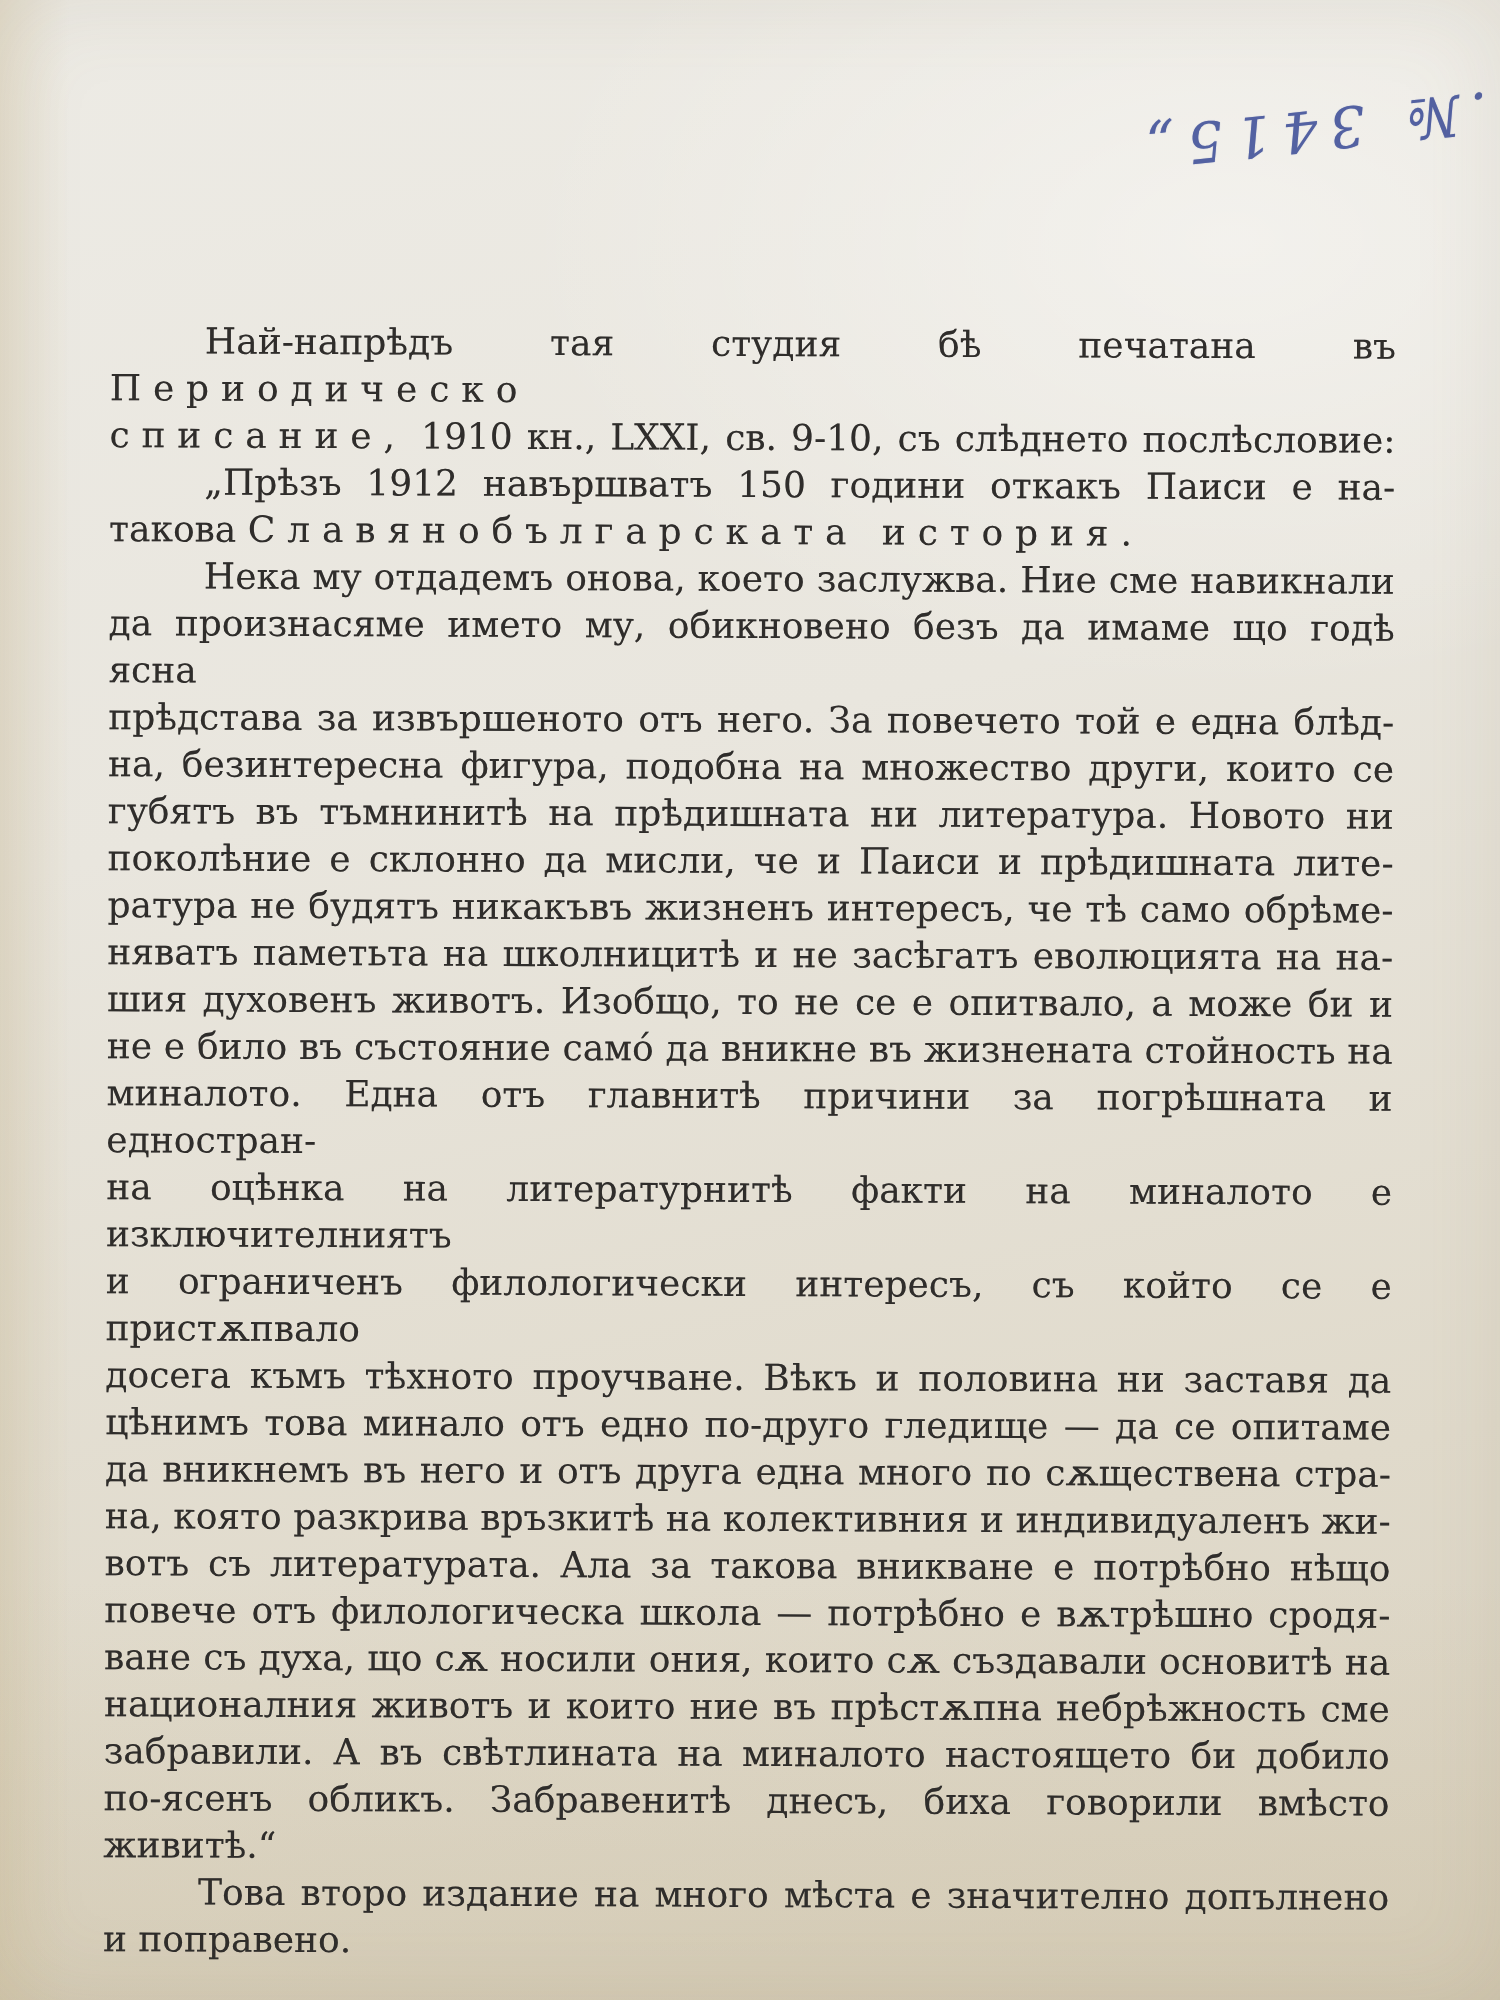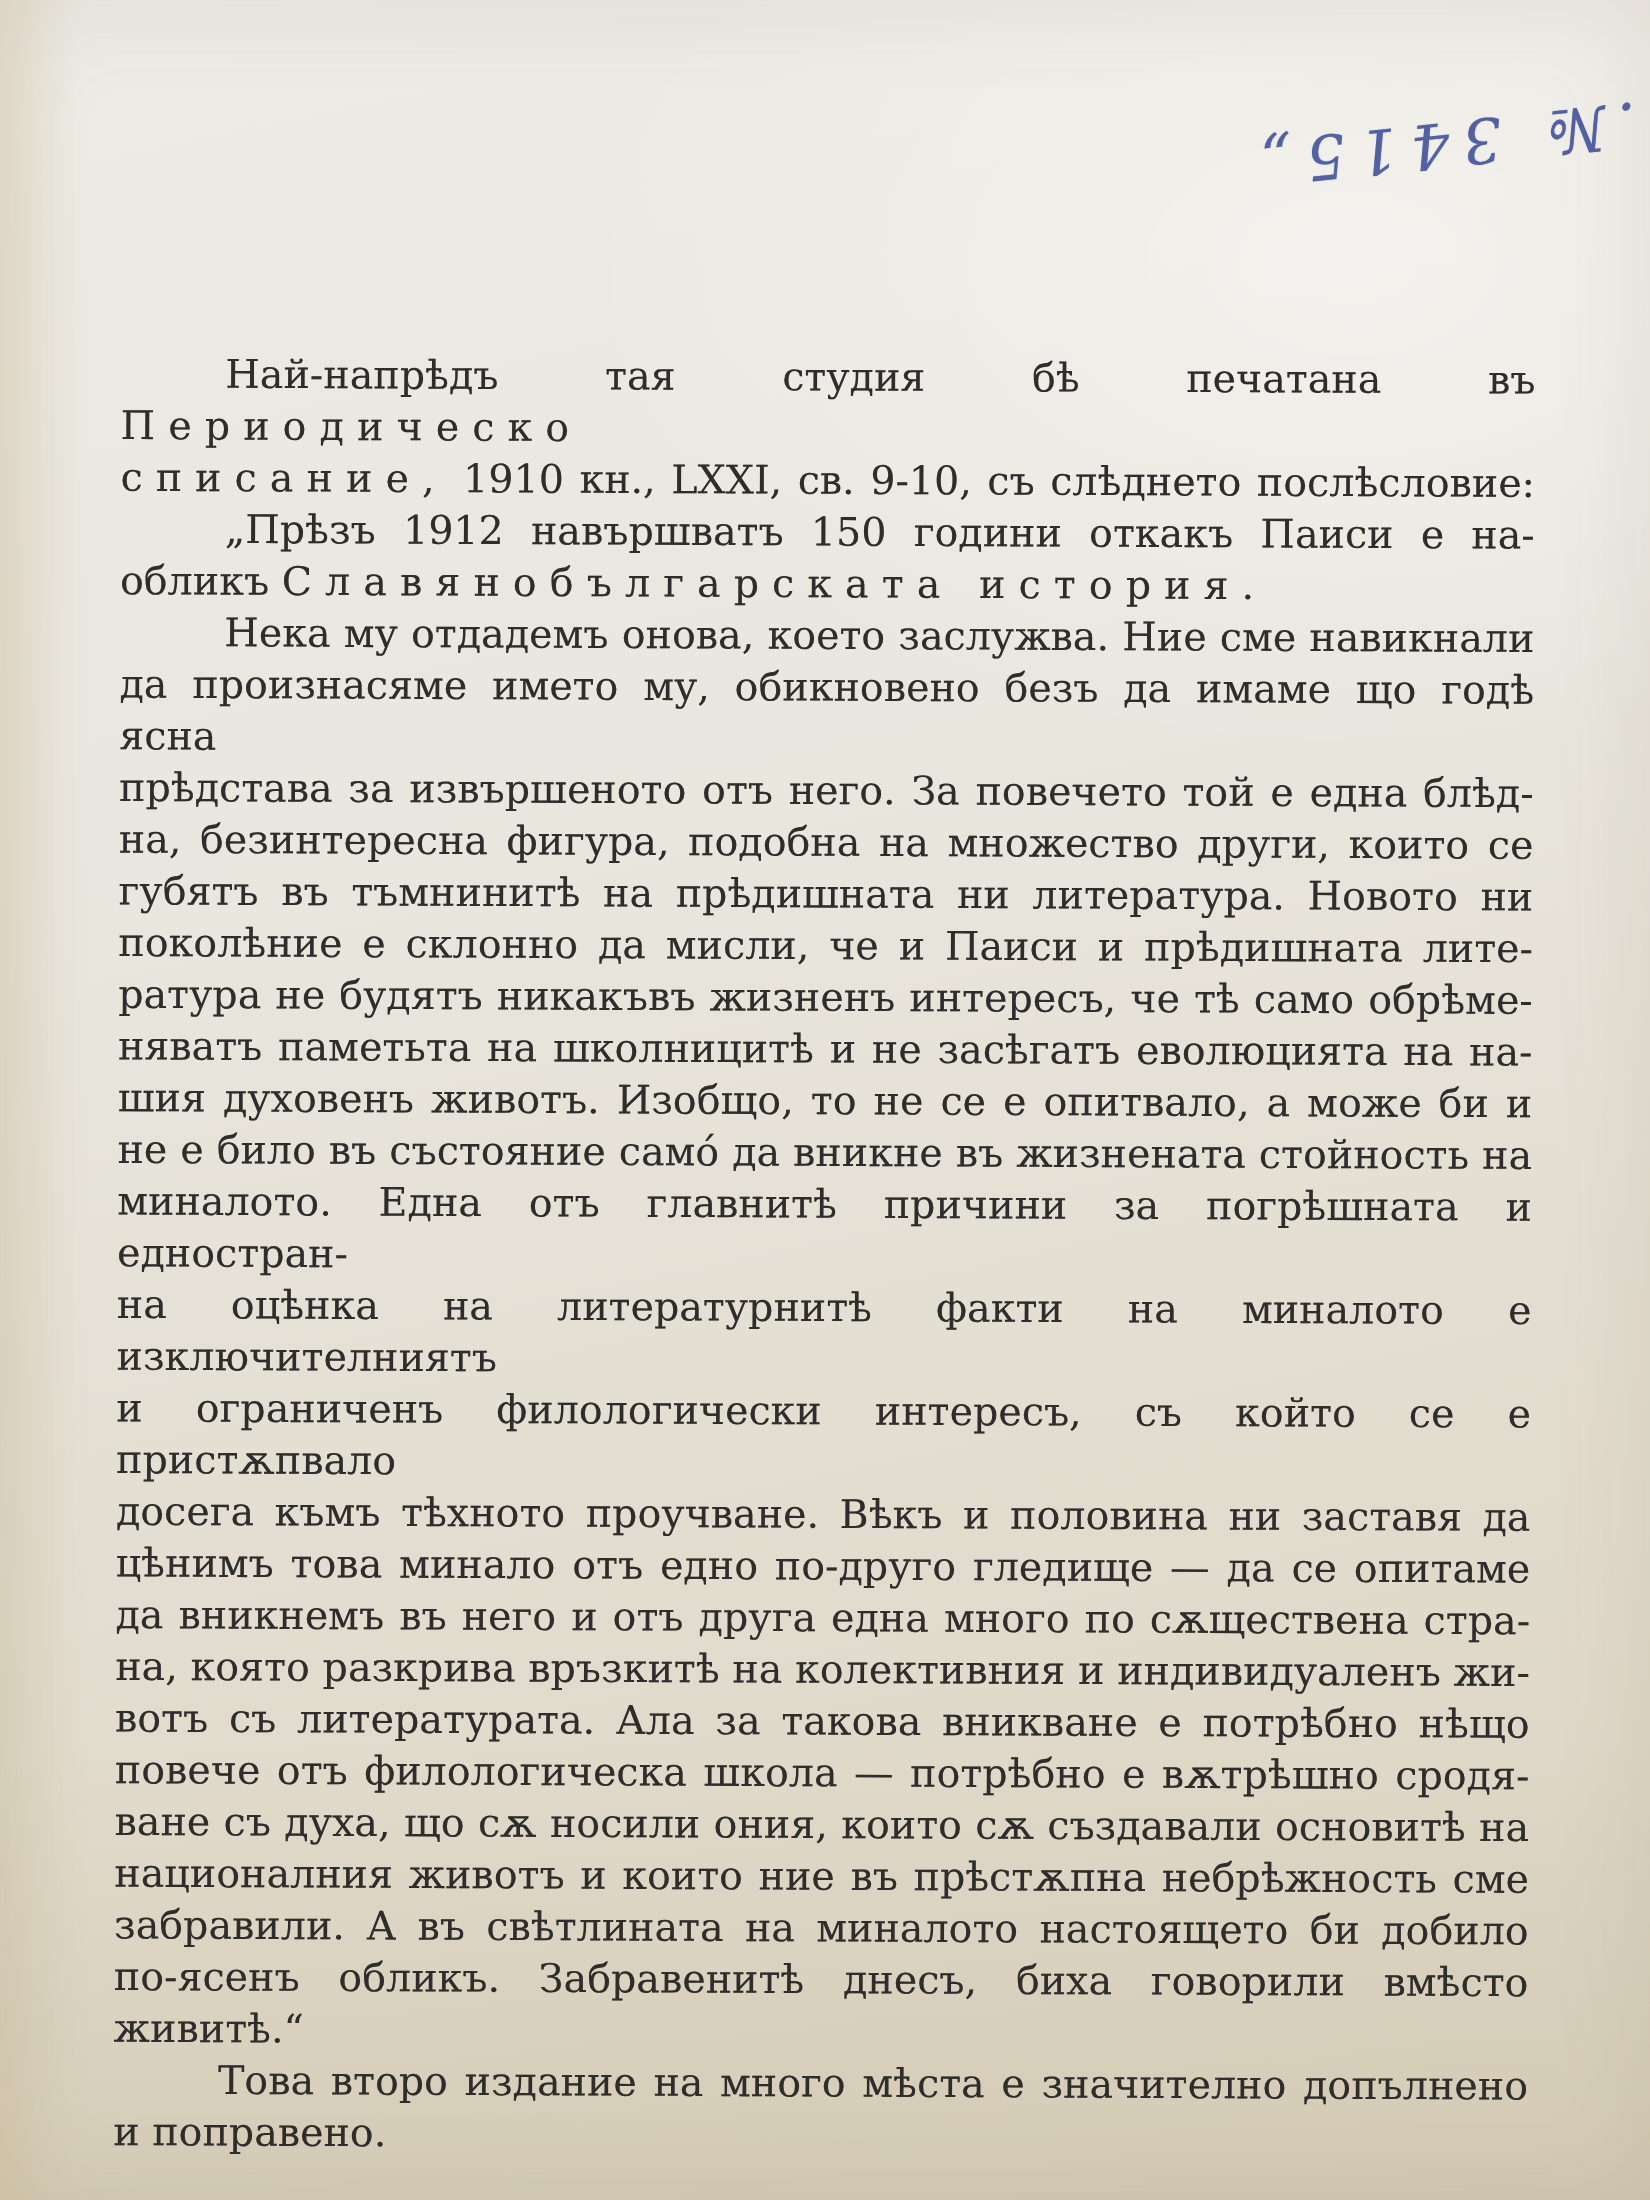--- a/index.html
+++ b/index.html
@@ -71,21 +71,21 @@
 </style>
 </head>
 <body>
 
 <div class="sheet">
   <div class="handwritten-note">.№ 3415„</div>
   <div class="text-block">
       <div class="line indent"><span>Най-напрѣдъ тая студия бѣ печатана въ </span><span class="spaced">Периодическо</span></div>
       <div class="line"><span class="spaced">списание,</span><span> 1910 кн., LXXI, св. 9-10, съ слѣднето послѣсловие:</span></div>
       <div class="line indent"><span>„Прѣзъ 1912 навършватъ 150 години откакъ Паиси е на-</span></div>
-      <div class="line endline"><span>обликъ </span><span class="spaced">Славянобългарската история.</span></div>
+      <div class="line endline"><span>такова </span><span class="spaced">Славянобългарската история.</span></div>
       <div class="line indent"><span>Нека му отдадемъ онова, което заслужва. Ние сме навикнали</span></div>
       <div class="line"><span>да произнасяме името му, обикновено безъ да имаме що годѣ ясна</span></div>
       <div class="line"><span>прѣдстава за извършеното отъ него. За повечето той е една блѣд-</span></div>
       <div class="line"><span>на, безинтересна фигура, подобна на множество други, които се</span></div>
       <div class="line"><span>губятъ въ тъмнинитѣ на прѣдишната ни литература. Новото ни</span></div>
       <div class="line"><span>поколѣние е склонно да мисли, че и Паиси и прѣдишната лите-</span></div>
       <div class="line"><span>ратура не будятъ никакъвъ жизненъ интересъ, че тѣ само обрѣме-</span></div>
       <div class="line"><span>няватъ паметьта на школницитѣ и не засѣгатъ еволюцията на на-</span></div>
       <div class="line"><span>шия духовенъ животъ. Изобщо, то не се е опитвало, а може би и</span></div>
       <div class="line"><span>не е било въ състояние само́ да вникне въ жизнената стойность на</span></div>

